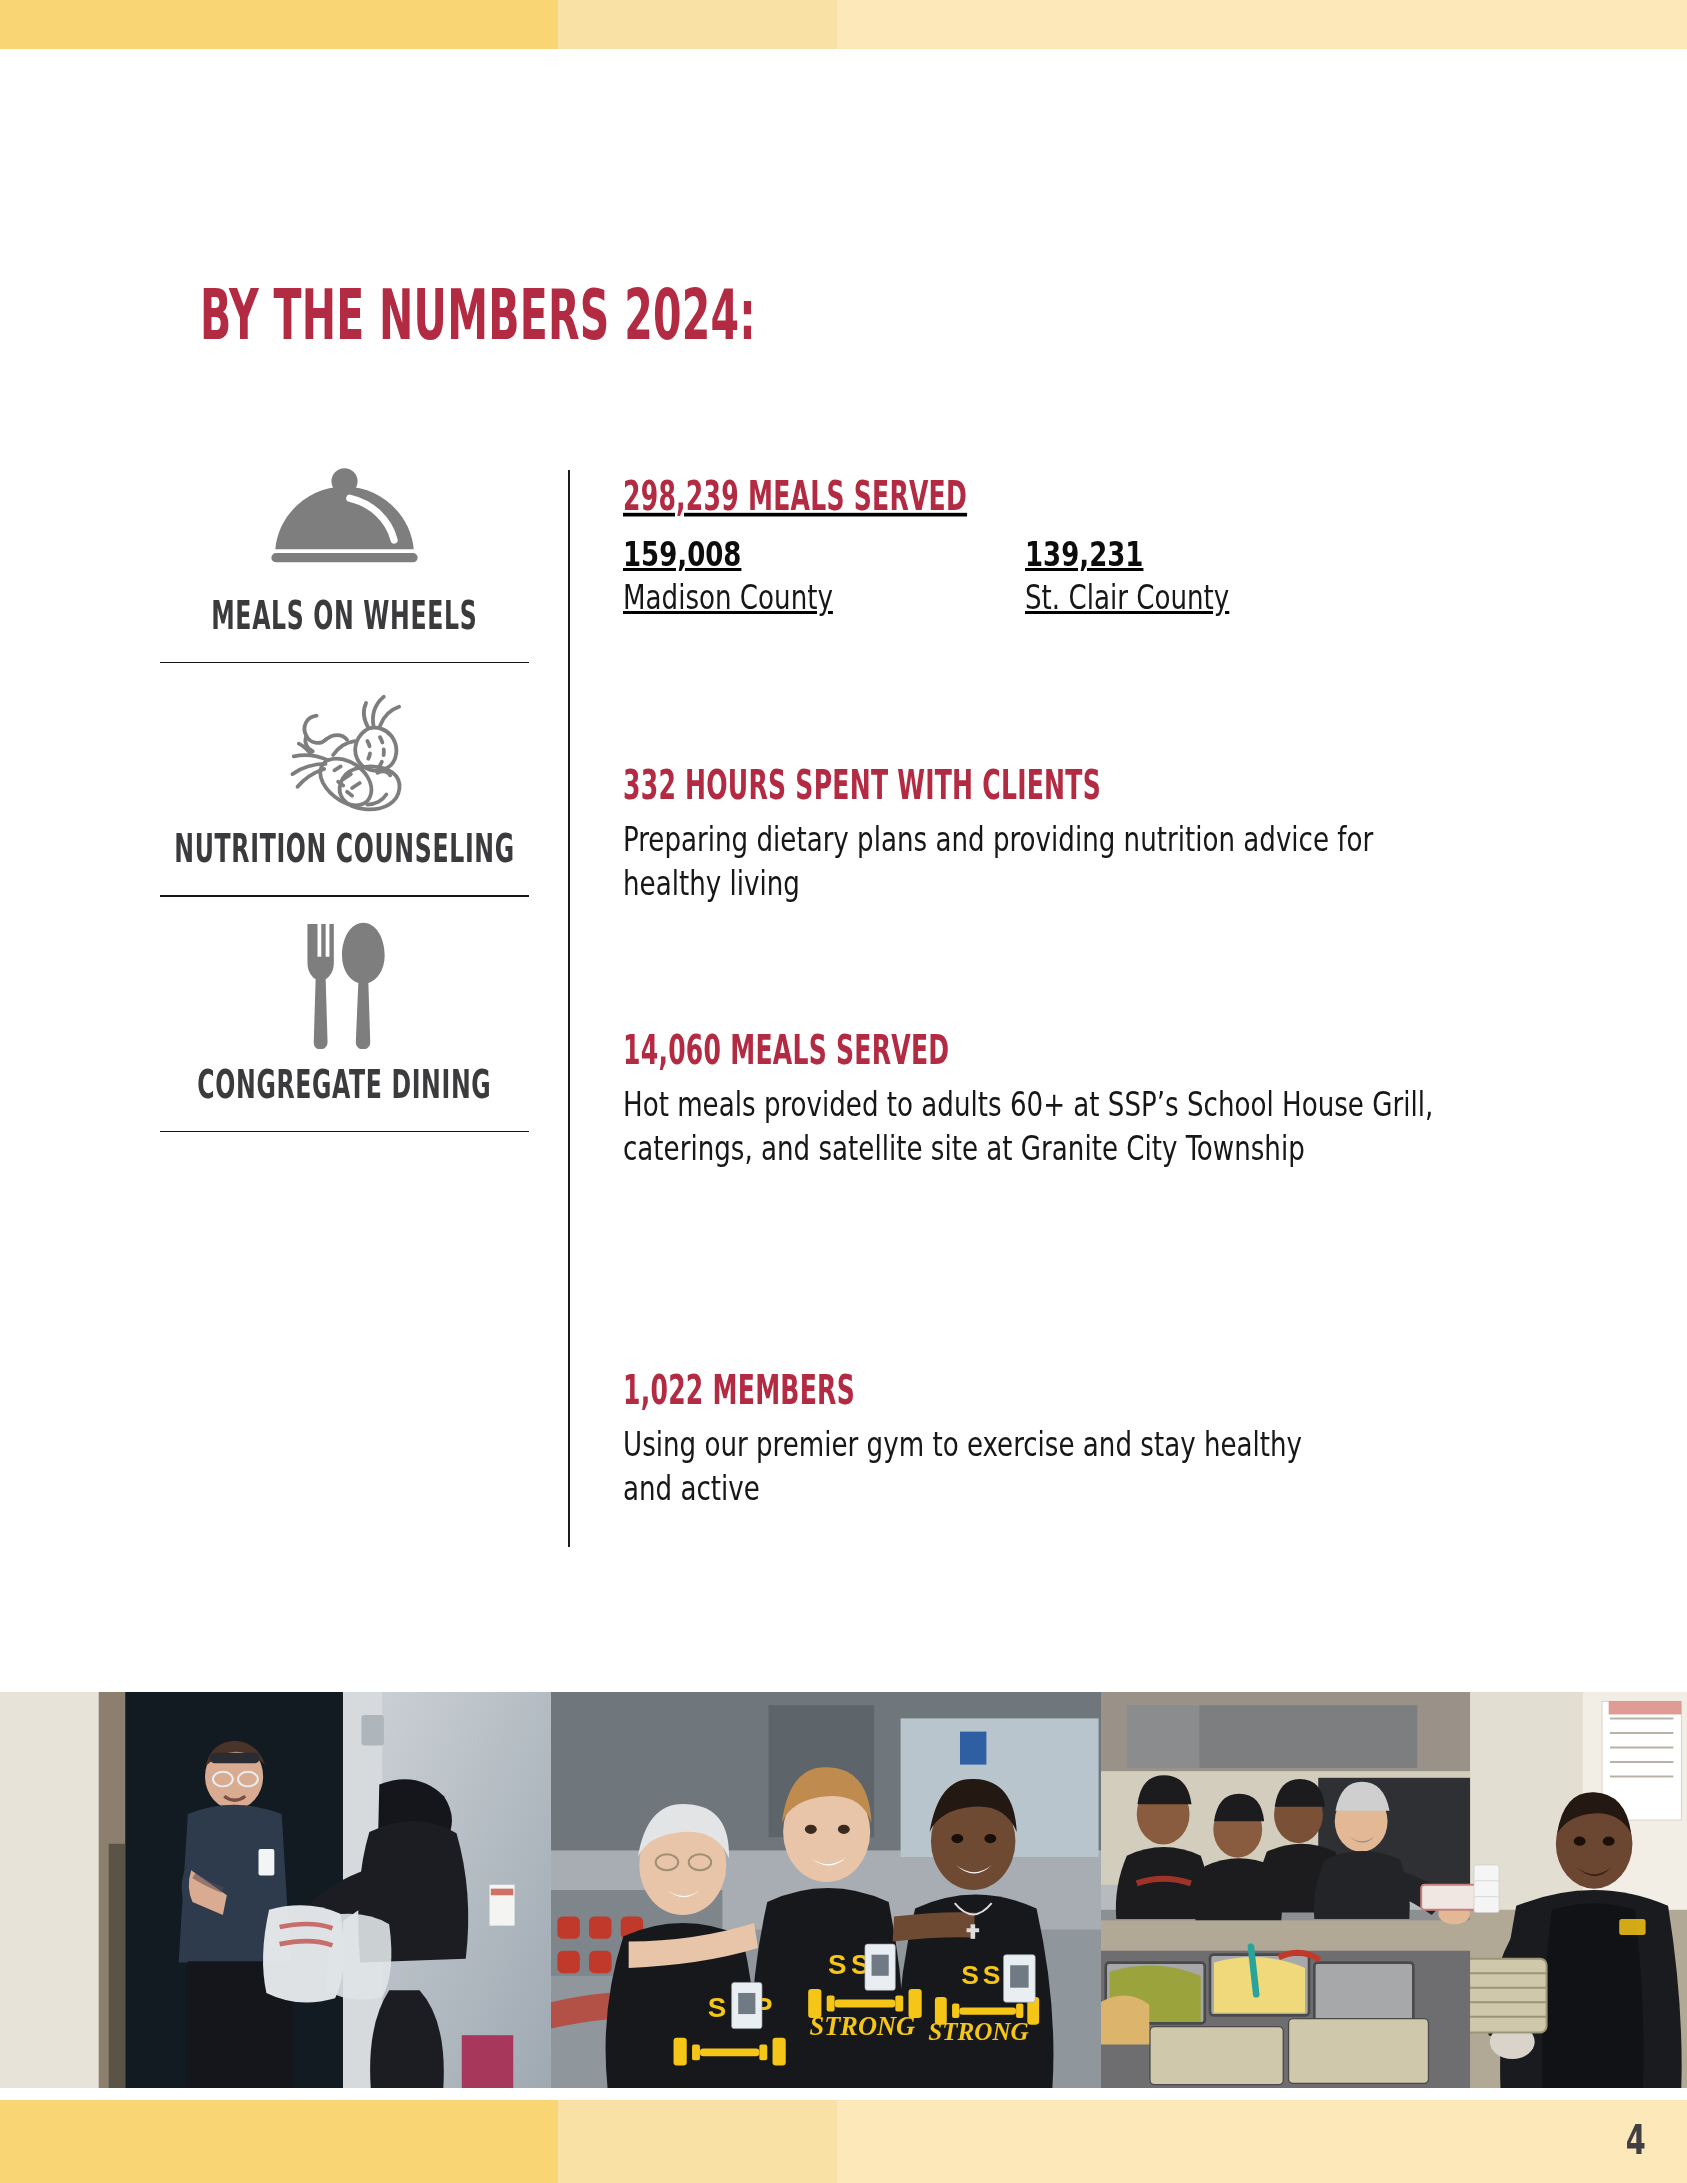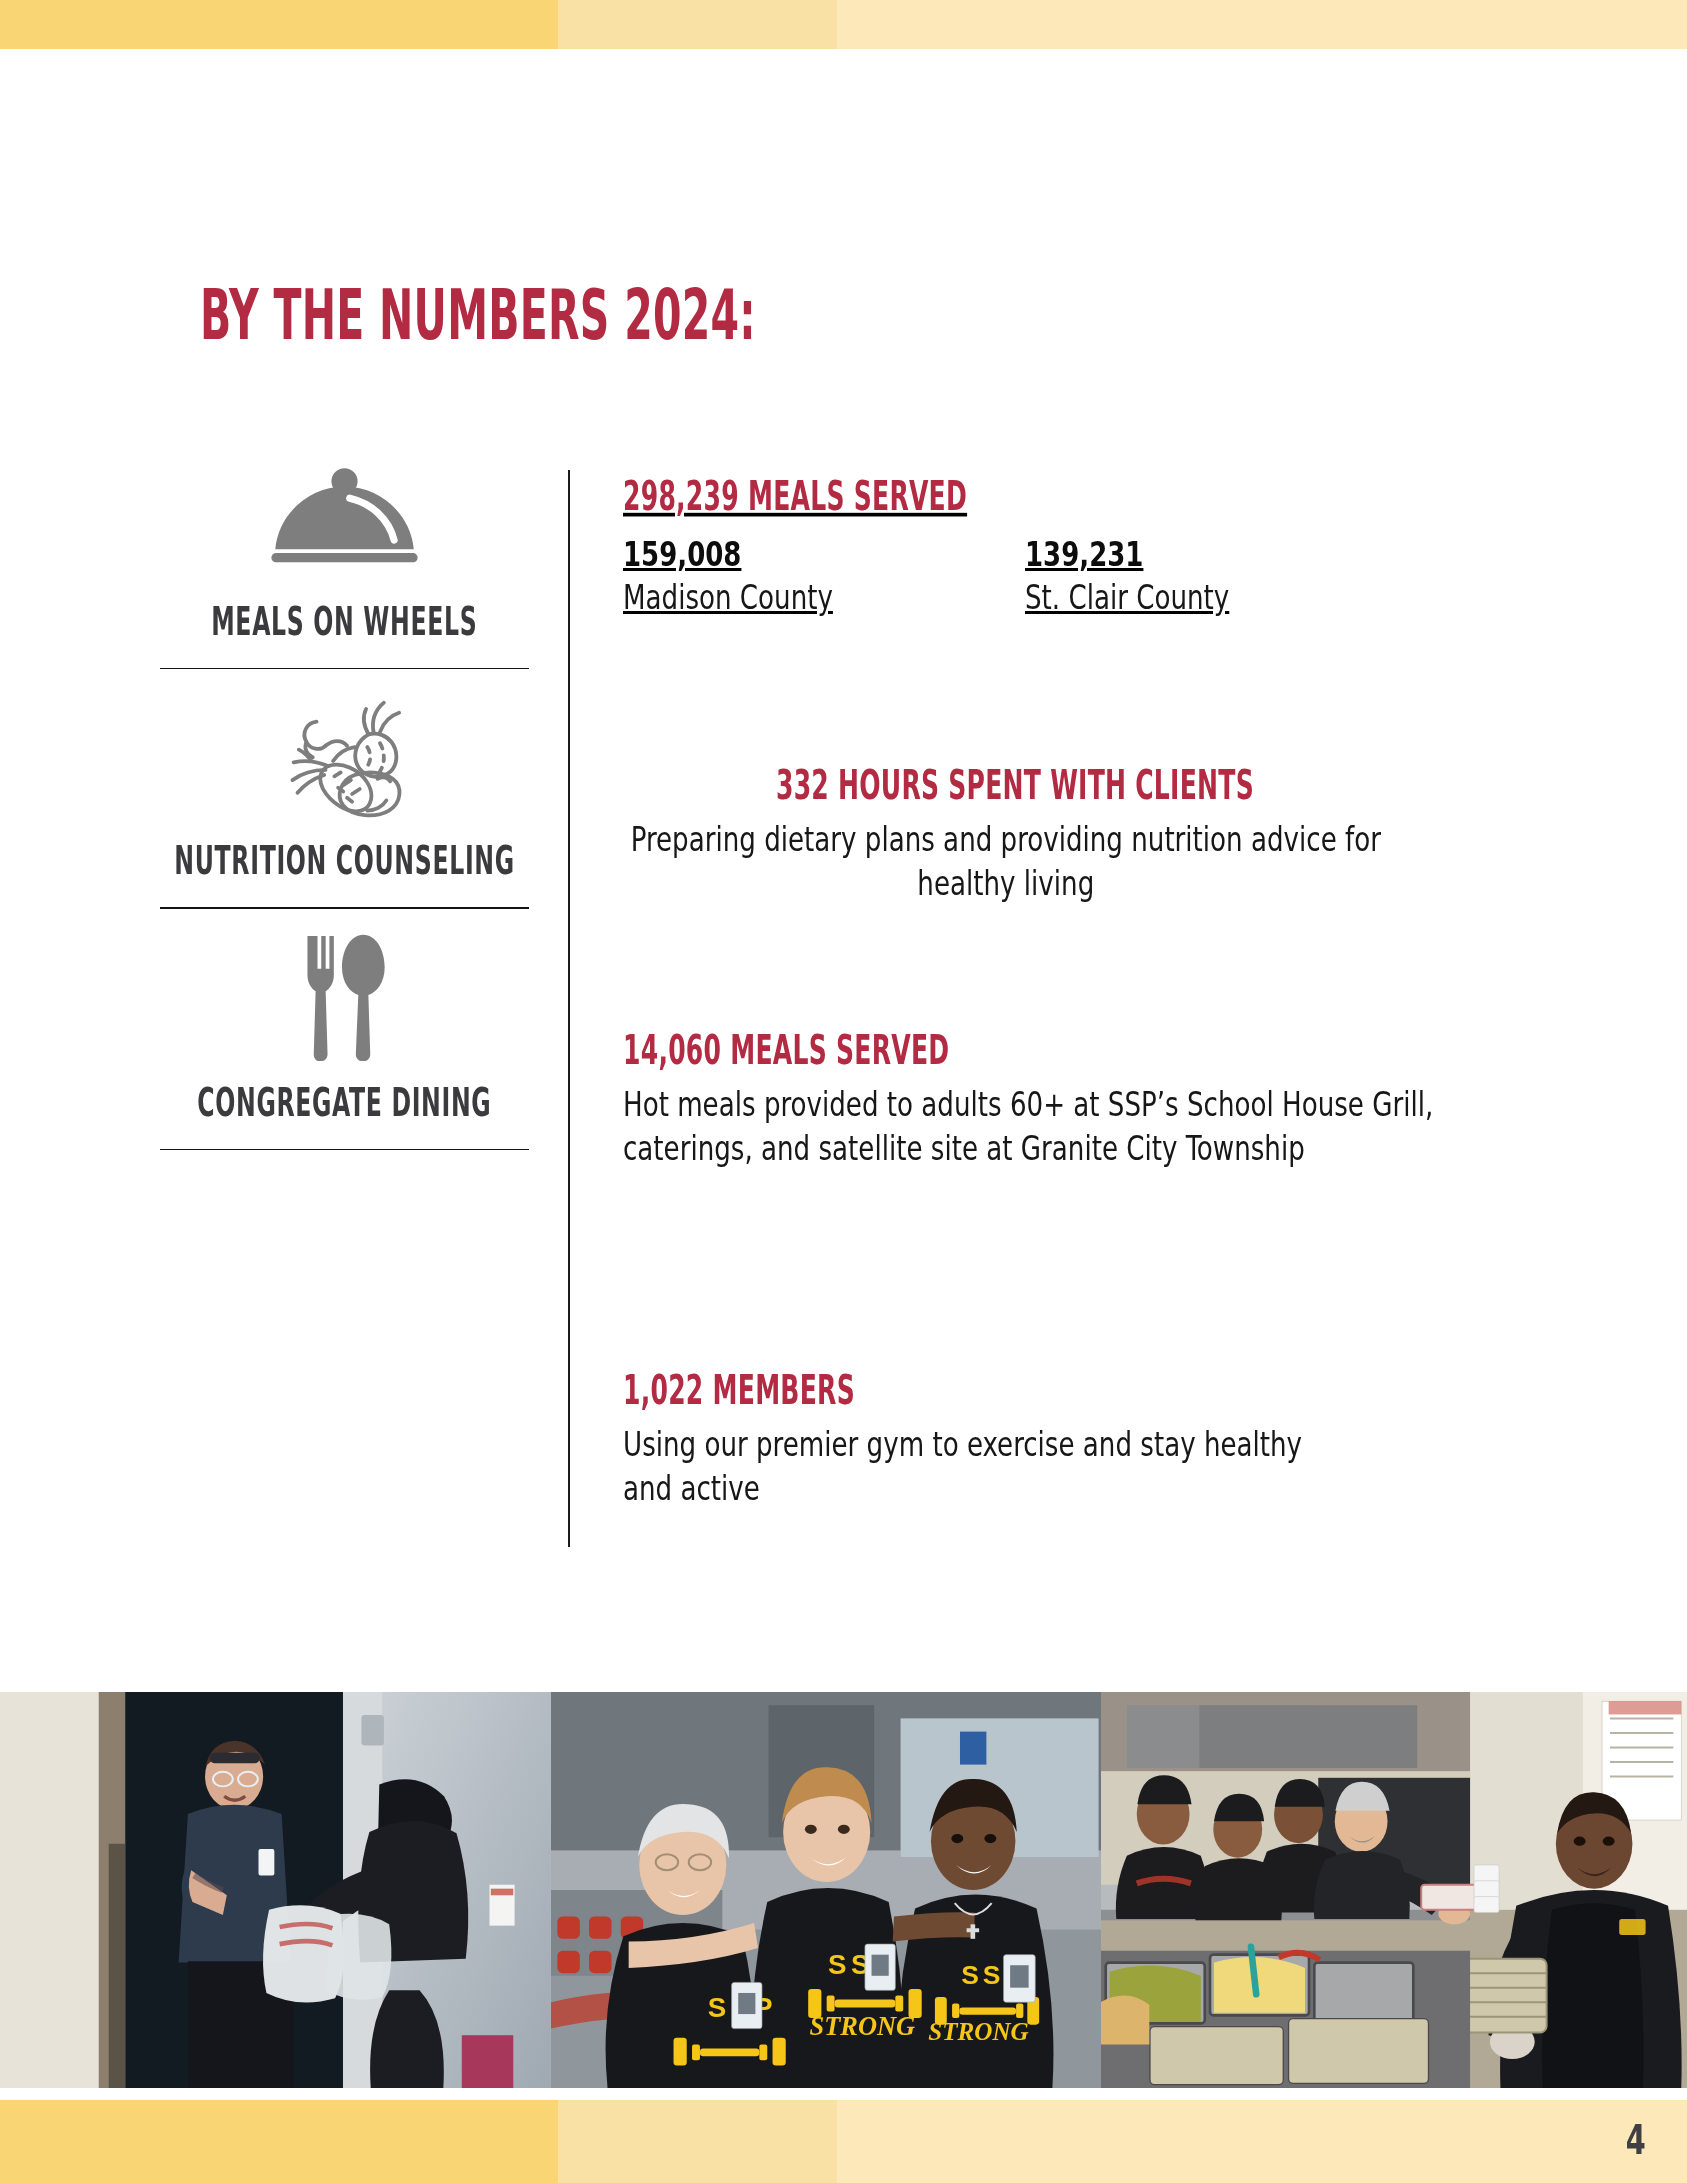--- a/index.html
+++ b/index.html
@@ -53,21 +53,20 @@
 
   
   #services-column{
     position:absolute;left:160px;top:0px;width:369px;
   }
   .service-item{
     position:relative;
     height:auto;
     display:flex;flex-direction:column;align-items:center;justify-content:flex-end;
     box-sizing:border-box;
-    gap:6px;
   }
   .service-icon{
     display:flex;align-items:flex-end;justify-content:center;
     width:100%;
   }
   .service-label{
     font-family:"Liberation Sans Narrow","DejaVu Sans Condensed","Liberation Sans",sans-serif;
     font-weight:bold;
     font-size:32px;line-height:1;
     color:#3b3b3d;
@@ -128,21 +127,21 @@
     transform:scaleX(.85);transform-origin:left top;
   }
   .county-name{
     font-family:"Liberation Sans Narrow","DejaVu Sans Condensed","Liberation Sans",sans-serif;
     font-weight:normal;font-size:33px;line-height:1.2;color:#171717;
     margin-top:5.3px;
     transform:scaleX(.88);transform-origin:left top;
   }
 
   #stat-0{top:13px;text-decoration:underline;}
-  #stat-1{top:302px;text-align:center;}
+  #stat-1{top:302px;}
   #stat-2{top:567px;}
   #stat-3{top:907px;}
   #stat-1 .stat-body,#stat-2 .stat-body,#stat-3 .stat-body{margin-top:20px;}
 
   
   #photo-strip{
     position:absolute;left:0;top:1692px;width:1687px;height:396px;
     display:flex;
   }
   .photo{position:relative;overflow:hidden;height:396px;}

